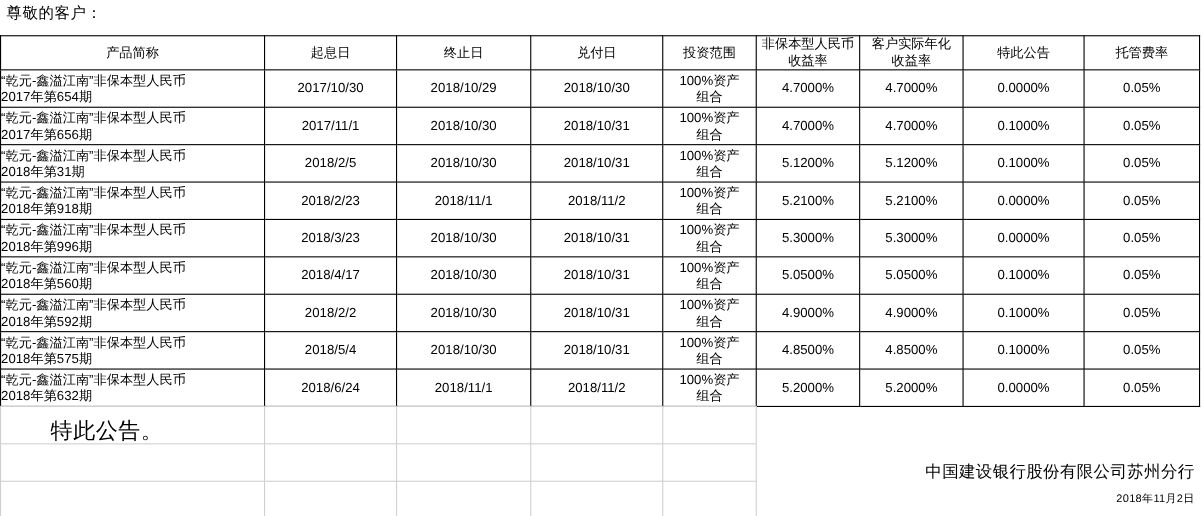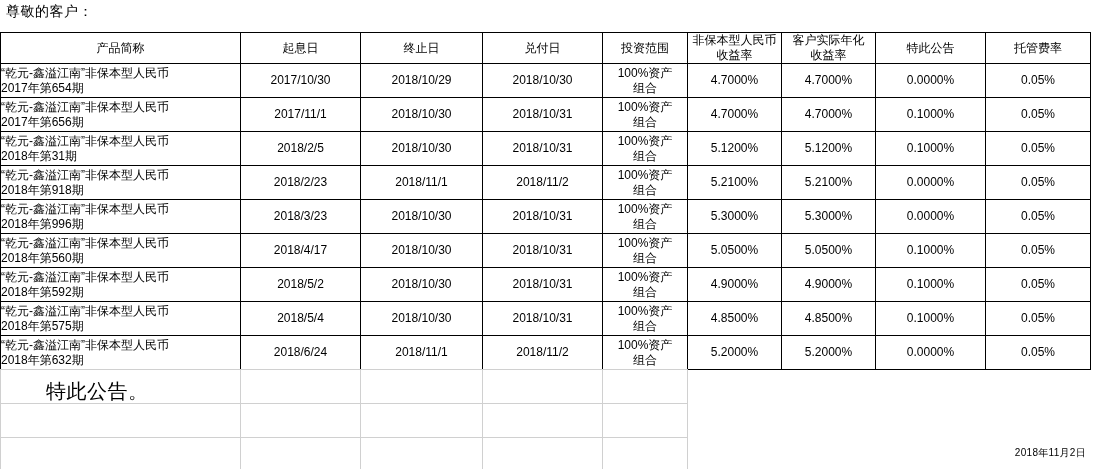--- a/index.html
+++ b/index.html
@@ -264,21 +264,21 @@
         <td class="ctr">5.0500%</td>
         <td class="ctr">5.0500%</td>
         <td class="ctr">0.1000%</td>
         <td class="ctr">0.05%</td>
       </tr>
       <tr>
         <td class="name">
           <div>“乾元-鑫溢江南”非保本型人民币</div>
           <div>2018年第592期</div>
         </td>
-        <td class="ctr">2018/5/2</td>
+        <td class="ctr">2018/2/2</td>
         <td class="ctr">2018/10/30</td>
         <td class="ctr">2018/10/31</td>
         <td class="scope">
           <div>100%资产</div>
           <div>组合</div>
         </td>
         <td class="ctr">4.9000%</td>
         <td class="ctr">4.9000%</td>
         <td class="ctr">0.1000%</td>
         <td class="ctr">0.05%</td>
@@ -351,15 +351,16 @@
         <td></td>
         <td></td>
         <td></td>
         <td></td>
         <td class="noline"></td>
       </tr>
     </tbody>
   </table>
 
   <div class="notice">特此公告。</div>
+  <div class="signature">中国建设银行股份有限公司苏州分行</div>
   <div class="sig-date">2018年11月2日</div>
 
 </div>
 
 </body></html>

